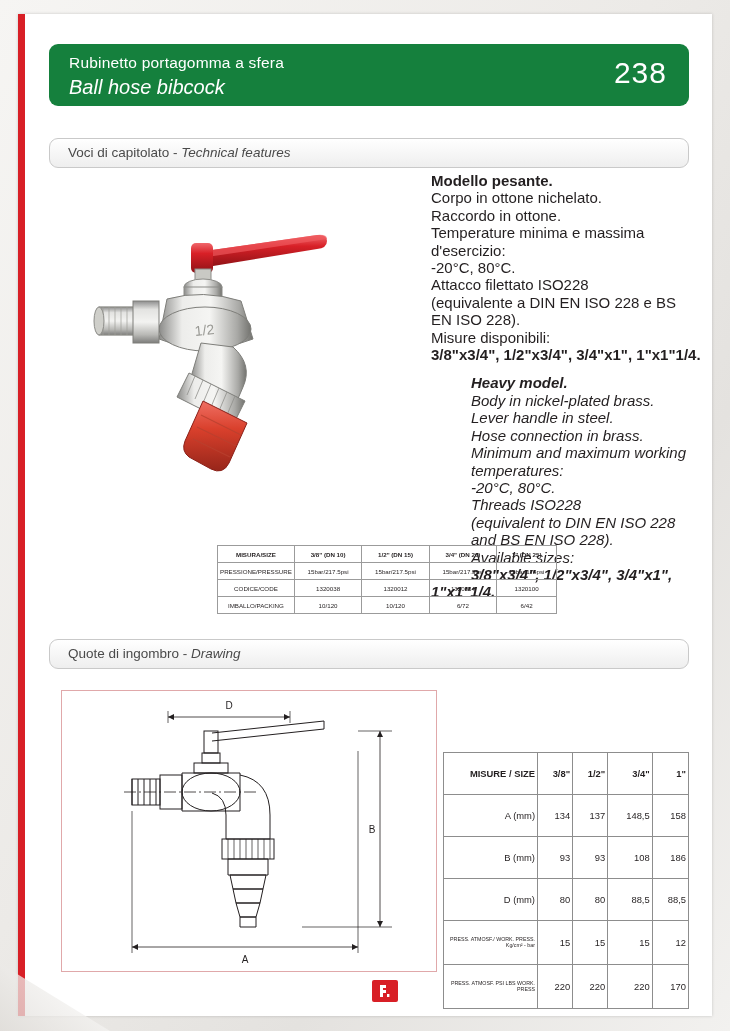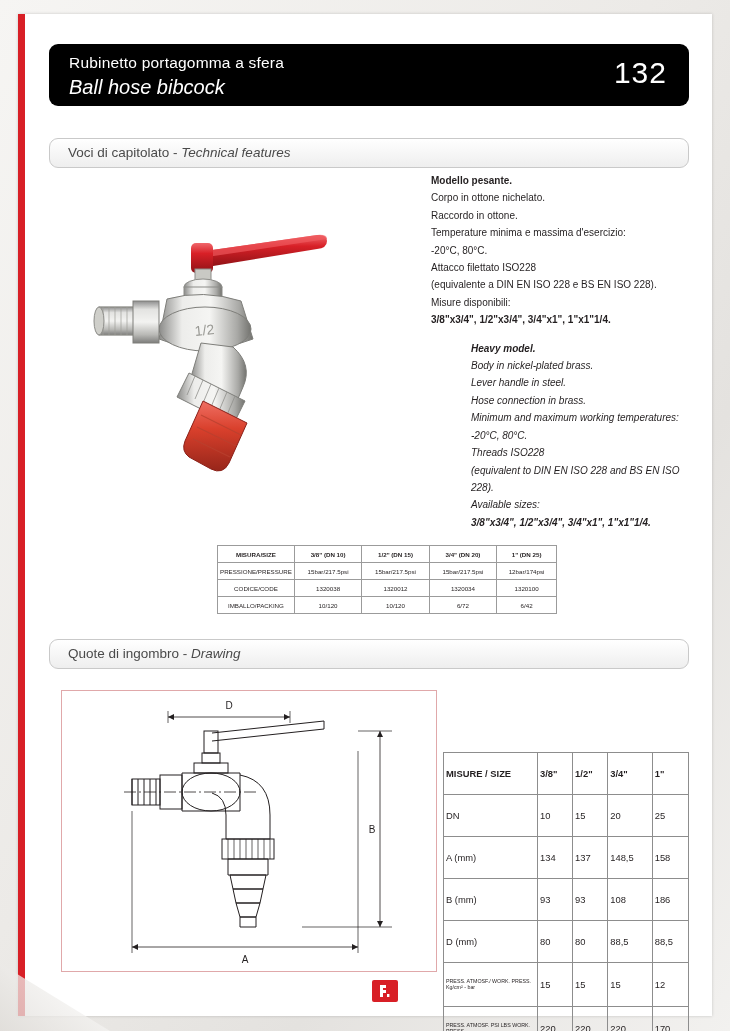--- a/index.html
+++ b/index.html
@@ -23,21 +23,21 @@
     width:694px; height:1002px;
     background:#ffffff;
     border-left:7px solid #d81f26;
     box-shadow:0 0 3px rgba(0,0,0,.18);
   }
   .inner { position:absolute; left:0; top:0; right:0; bottom:0; }
 
   
   .header {
     position:absolute; left:24px; top:30px; width:640px; height:62px;
-    background:#000000;
+    background:#15803d;
     border-radius:9px;
     color:#fff;
   }
   .header .t1 {
     position:absolute; left:20px; top:10px;
     font-size:15.5px; letter-spacing:.2px;
   }
   .header .t2 {
     position:absolute; left:20px; top:32px;
     font-size:20px; font-style:italic;
@@ -62,21 +62,21 @@
   .sc { font-size:13.5px; }
 
   
   .photo {
     position:absolute; left:30px; top:175px; width:360px; height:330px;
   }
 
   
   .spec {
     position:absolute; left:406px; top:158px; width:270px;
-    font-size:10px; line-height:17.4px; color:#231f20;
+    font-size:15px; line-height:17.4px; color:#231f20;
   }
   .spec b { font-weight:bold; }
   .spec .it { font-style:italic;margin-left:40px; }
   .spec .gap { height:11px; }
 
   
   .smalltable {
     position:absolute; left:192px; top:531px; width:340px;
     border-collapse:collapse;
     font-size:6.2px;
@@ -99,21 +99,21 @@
   }
 
   
   .dimtable {
     position:absolute; left:418px; top:738px; width:246px;
     border-collapse:collapse;
     font-size:9.4px;
   }
   .dimtable td {
     border:1px solid #8d8d8d;
-    text-align:left;
+    text-align:right;
     height:23px;
     padding:15px 2px;
   }
   .dimtable td.lab { width:94px; font-size:9.4px; }
   .dimtable tr.head td { font-weight:bold; }
   .dimtable td.tiny { font-size:5.3px; line-height:6.4px; }
   .dimtable tr.tall td { height:30px; }
 
   
   .footer-logo {
@@ -136,21 +136,21 @@
 <body>
 
 <div class="bg-shade"></div>
 
 <div class="page">
   <div class="inner">
 
     <div class="header">
       <div class="t1">Rubinetto portagomma a sfera</div>
       <div class="t2">Ball hose bibcock</div>
-      <div class="num">132</div>
+      <div class="num">238</div>
     </div>
 
     <div class="sectbar" style="top:124px;">
       <div class="label">
         <span class="sc">Voci di capitolato</span><span class="sc"> - </span><span class="sc it">Technical features</span>
       </div>
     </div>
 
     <div class="photo">
       <svg width="360" height="330" viewBox="0 0 360 330">
@@ -378,27 +378,20 @@
     <table class="dimtable">
       <tbody>
           <tr class="head">
         <td class="lab">MISURE / SIZE</td>
         <td>3/8"</td>
         <td>1/2"</td>
         <td>3/4"</td>
         <td>1"</td>
       </tr>
       <tr>
-        <td class="lab">DN</td>
-        <td>10</td>
-        <td>15</td>
-        <td>20</td>
-        <td>25</td>
-      </tr>
-      <tr>
         <td class="lab">A (mm)</td>
         <td>134</td>
         <td>137</td>
         <td>148,5</td>
         <td>158</td>
       </tr>
       <tr>
         <td class="lab">B (mm)</td>
         <td>93</td>
         <td>93</td>

